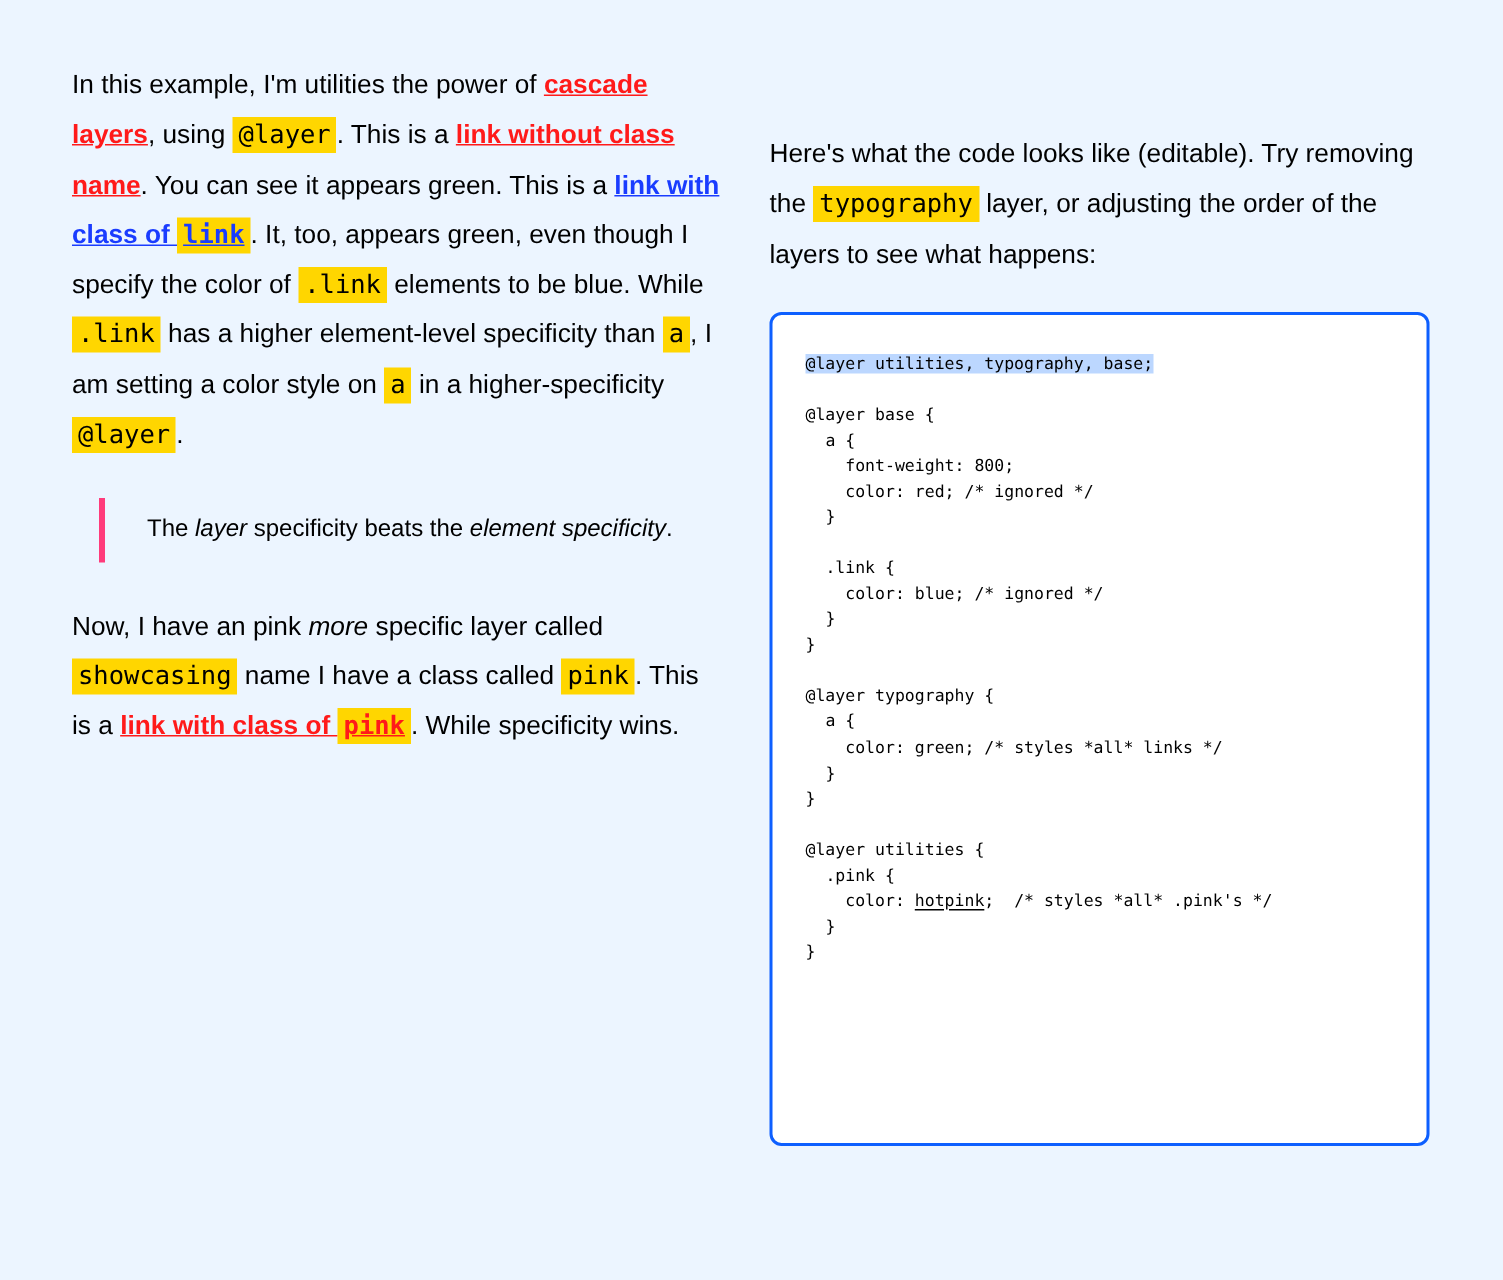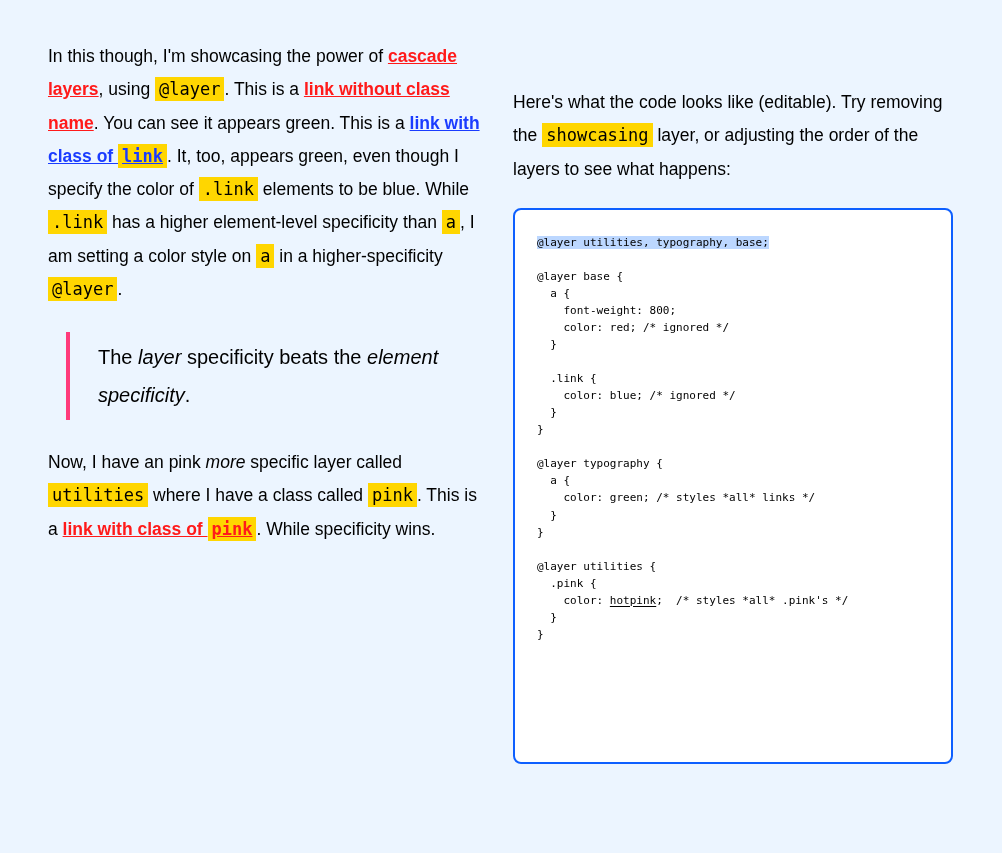--- a/index.html
+++ b/index.html
@@ -36,21 +36,21 @@
     padding: 2px 4px;
     font-size: 17px;
   }
   a { font-weight: 800; text-decoration: underline; }
   a.red { color: #ff1a1a; }
   a.blue { color: #1a3cff; }
   blockquote {
     border-left: 4px solid #ff3b7b;
     margin: 26px 0 26px 18px;
     padding: 6px 0 6px 28px;
-    font-size: 20px;
+    font-size: 16px;
     line-height: 1.9;
   }
   em { font-style: italic; }
 
   .editor {
     border: 2px solid #0d5fff;
     border-radius: 8px;
     background: #fff;
     margin-top: 22px;
     padding: 24px 22px 22px 22px;
@@ -75,36 +75,36 @@
   }
 </style>
 </head>
 <body>
 
 <div class="page">
 
   <div class="col-left">
 
     <p>
-      <span>In this though, I'm showcasing the power of </span>
+      <span>In this example, I'm utilities the power of </span>
       <a href="#" class="red">cascade layers</a><span>, using </span><code class="inline">@layer</code><span>. This is a </span><a href="#" class="red">link without class name</a><span>. You can see it appears green. This is a </span><a href="#" class="blue"><span>link with class of </span><code class="inline">link</code></a><span>. It, too, appears green, even though I specify the color of </span><code class="inline">.link</code><span> elements to be blue. While </span><code class="inline">.link</code><span> has a higher element-level specificity than </span><code class="inline">a</code><span>, I am setting a color style on </span><code class="inline">a</code><span> in a higher-specificity </span><code class="inline">@layer</code><span>.</span>
     </p>
 
     <blockquote>
       <span>The </span><em>layer</em><span> specificity beats the </span><em>element specificity</em><span>.</span>
     </blockquote>
 
     <p>
-      <span>Now, I have an pink </span><em>more</em><span> specific layer called </span><code class="inline">utilities</code><span> where I have a class called </span><code class="inline">pink</code><span>. This is a </span><a href="#" class="red"><span>link with class of </span><code class="inline">pink</code></a><span>. While specificity wins.</span>
+      <span>Now, I have an pink </span><em>more</em><span> specific layer called </span><code class="inline">showcasing</code><span> name I have a class called </span><code class="inline">pink</code><span>. This is a </span><a href="#" class="red"><span>link with class of </span><code class="inline">pink</code></a><span>. While specificity wins.</span>
     </p>
   </div>
 
   <div class="col-right">
     <p>
-      <span>Here's what the code looks like (editable). Try removing the </span><code class="inline">showcasing</code><span> layer, or adjusting the order of the layers to see what happens:</span>
+      <span>Here's what the code looks like (editable). Try removing the </span><code class="inline">typography</code><span> layer, or adjusting the order of the layers to see what happens:</span>
     </p>
 
     <div class="editor" contenteditable="true" spellcheck="false" style="">
         <pre><span class="hl-sel">@layer utilities, typography, base;</span><span>
 
 @layer base {
   a {
     font-weight: 800;
     color: red; /* ignored */
   }

